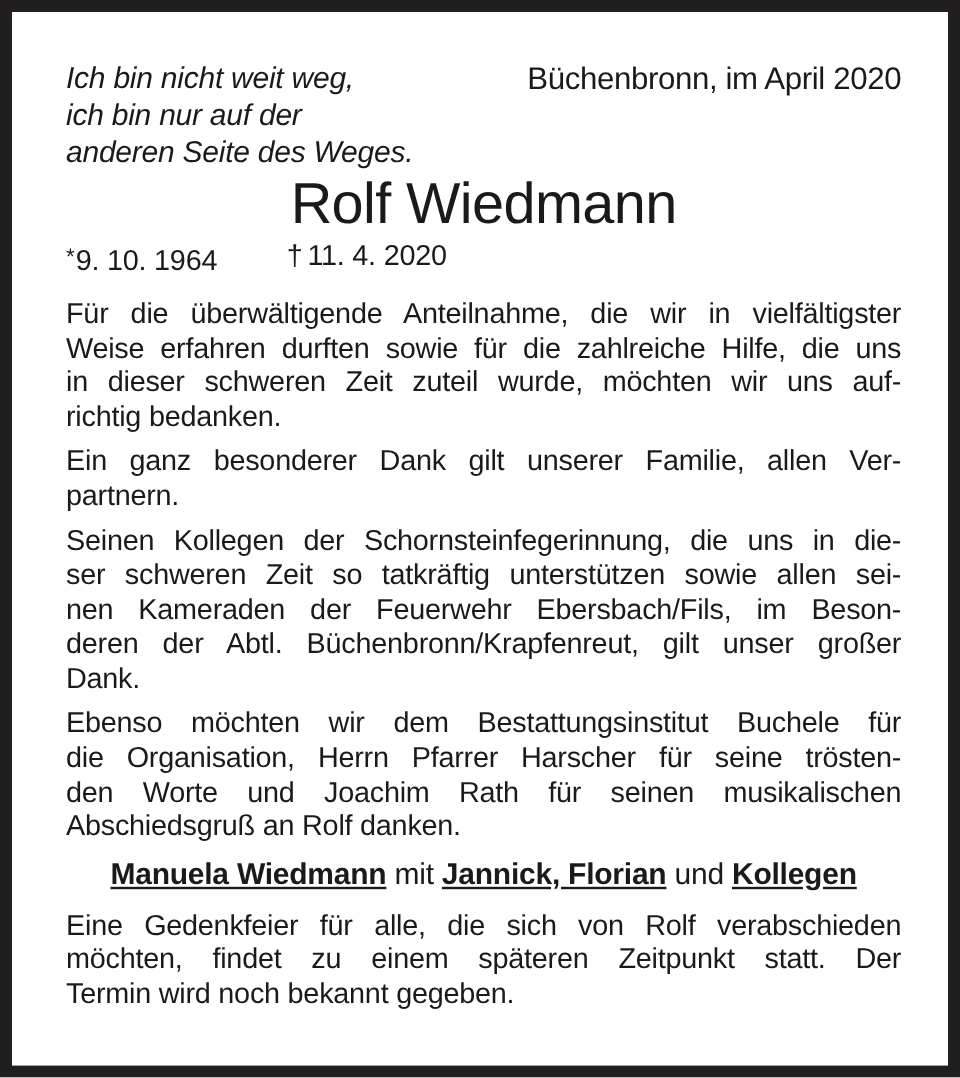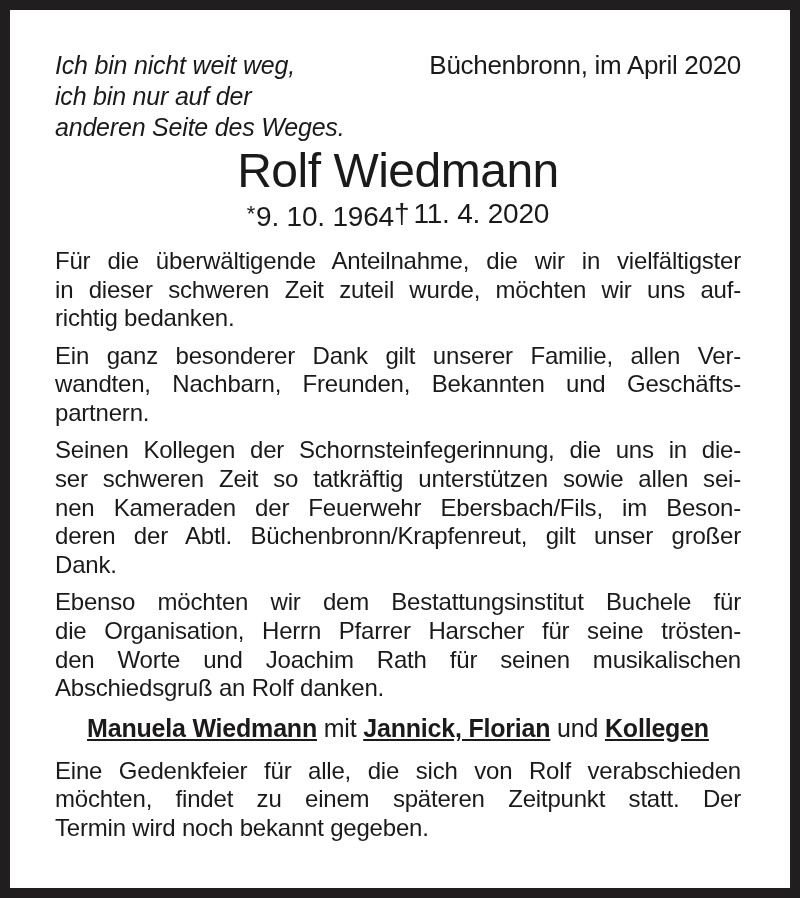--- a/index.html
+++ b/index.html
@@ -9,21 +9,21 @@
   }
   .notice {
     position: relative;
     width: 800px;
     height: 898px;
     box-sizing: border-box;
     border: 10px solid var(--frame, #211e1f);
     background: var(--bg, #ffffff);
     color: var(--ink, #1b191a);
     font-family: "Liberation Sans", sans-serif;
-    padding: 40px 49px 0 45px;
+    padding: 40px 39px 0 45px;
     overflow: hidden;
   }
   .header {
     display: flex;
     justify-content: space-between;
     align-items: flex-start;
   }
   .quote {
     font-style: italic;
     font-size: 25px;
@@ -39,22 +39,22 @@
   .name {
     margin: 3px 0 0 0;
     text-align: center;
     font-size: 48px;
     line-height: 1.04;
     font-weight: 400;
     letter-spacing: -0.5px;
   }
   .dates {
     display: flex;
-    justify-content: center;
-    font-size: 28px;
+    gap: 58px;
+    font-size: 24px;
     line-height: 30px;
     margin-top: 3px;
     letter-spacing: -0.2px;
   }
   .born-sym {
     display: inline-block;
     font-size: 0.78em;
     vertical-align: 5px;
     margin-right: 1px;
   }
@@ -101,27 +101,27 @@
 
   <div class="dates">
     <span><span class="born-sym">*</span><span>9. 10. 1964</span></span>
     <span><span class="died-sym">†</span><span>11. 4. 2020</span></span>
   </div>
 
   <div class="bodytext">
 
     <div class="para">
       <div class="ln j">Für die überwältigende Anteilnahme, die wir in vielfältigster</div>
+      <div class="ln j">Weise erfahren durften sowie für die zahlreiche Hilfe, die uns</div>
       <div class="ln j">in dieser schweren Zeit zuteil wurde, möchten wir uns auf-</div>
       <div class="ln">richtig bedanken.</div>
     </div>
 
     <div class="para">
       <div class="ln j">Ein ganz besonderer Dank gilt unserer Familie, allen Ver-</div>
-      <div class="ln j">wandten, Nachbarn, Freunden, Bekannten und Geschäfts-</div>
       <div class="ln">partnern.</div>
     </div>
 
     <div class="para">
       <div class="ln j">Seinen Kollegen der Schornsteinfegerinnung, die uns in die-</div>
       <div class="ln j">ser schweren Zeit so tatkräftig unterstützen sowie allen sei-</div>
       <div class="ln j">nen Kameraden der Feuerwehr Ebersbach/Fils, im Beson-</div>
       <div class="ln j">deren der Abtl. Büchenbronn/Krapfenreut, gilt unser großer</div>
       <div class="ln">Dank.</div>
     </div>

